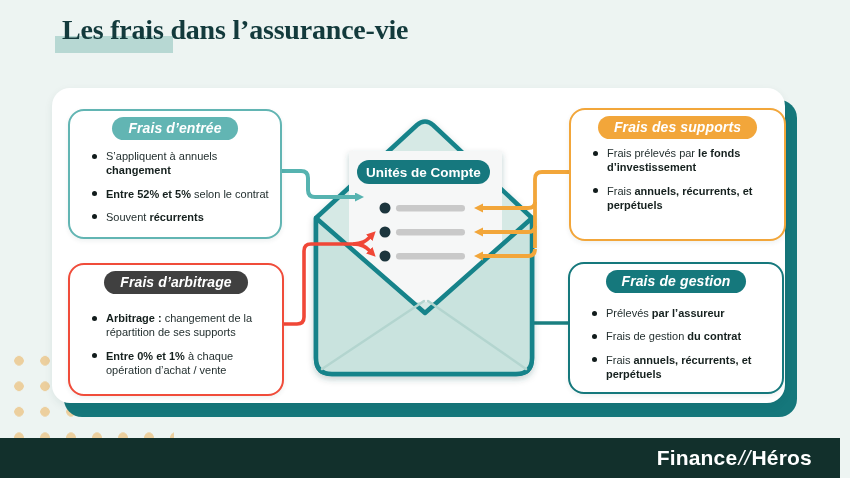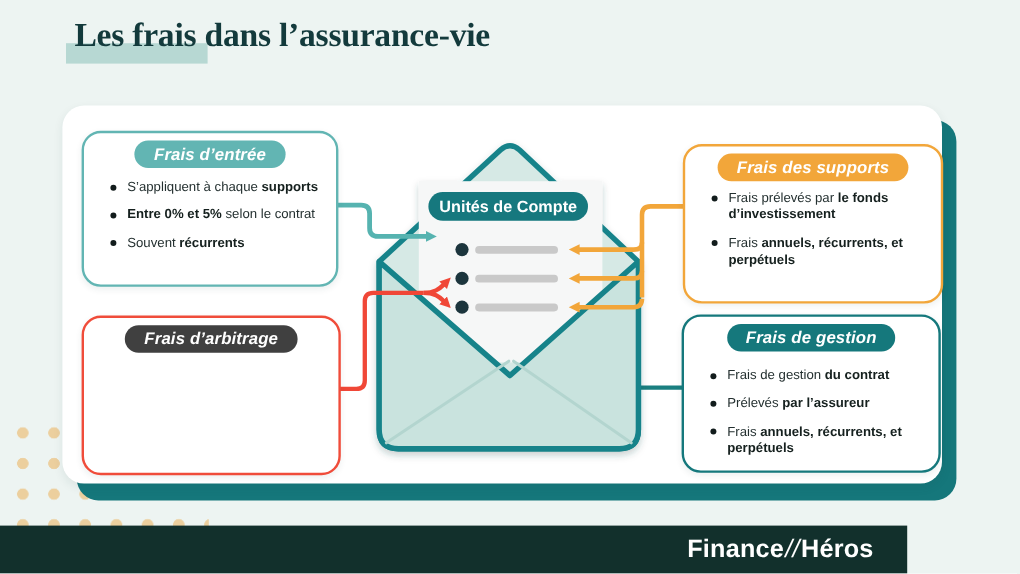--- a/index.html
+++ b/index.html
@@ -34,21 +34,21 @@
     border-radius:18px;background:#ffffff;z-index:2;
     box-shadow:0 3px 8px rgba(20,60,60,0.08);
   }
   
   .box{
     position:absolute;z-index:4;background:#fff;border-radius:16px;
     box-shadow:0 2px 5px rgba(20,60,60,0.07);
   }
   .box-entree   {left:68px; top:109px;width:210px;height:126px;border:2.5px solid #62b5b3;}
   .box-arbitrage{left:68px; top:263px;width:212px;height:129px;border:2.5px solid #f04c3a;}
-  .box-supports {left:569px;top:120px;width:213px;height:129px;border:2.5px solid #f2a63a;}
+  .box-supports {left:569px;top:108px;width:213px;height:129px;border:2.5px solid #f2a63a;}
   .box-gestion  {left:568px;top:262px;width:212px;height:128px;border:2.5px solid #15787c;}
   .pill{
     margin:6px auto 0;width:fit-content;padding:3px 16px 4px;
     border-radius:13px;color:#fff;font-weight:700;font-size:14px;
     text-align:center;letter-spacing:0.1px;font-style:italic;
   }
   .pill-teal{background:#62b5b3;}
   .pill-red{background:#404040;}
   .pill-yellow{background:#f2a63a;}
   .pill-darkteal{background:#15787c;}
@@ -62,21 +62,21 @@
   }
   .box li::before{
     content:"";position:absolute;left:2px;top:4.5px;width:5px;height:5px;
     border-radius:50%;background:#121c1c;
   }
   .box li b{color:#15201e;}
   
   svg.diagram{position:absolute;left:0;top:0;z-index:3;pointer-events:none;}
   
   .footer{
-    position:absolute;left:0;bottom:0;width:756px;height:40px;
+    position:absolute;left:0;bottom:0;width:840px;height:40px;
     background:#12302c;z-index:5;display:flex;align-items:center;justify-content:flex-end;
   }
   .logo{
     margin-right:28px;color:#fff;font-size:21px;font-weight:700;letter-spacing:0.2px;
   }
   .logo .slashes{font-weight:400;font-style:italic;padding:0 1px;}
 </style>
 </head>
 <body>
 
@@ -134,43 +134,47 @@
 
   <path d="M 570,172 H 542 Q 535,172 535,179 V 248" stroke="#f2a63a" stroke-width="3.8" fill="none"></path>
   <path d="M 535,202 Q 535,208 528,208 H 482" stroke="#f2a63a" stroke-width="3.8" fill="none" marker-end="url(#ah-yellow)"></path>
   <path d="M 535,226 Q 535,232 528,232 H 482" stroke="#f2a63a" stroke-width="3.8" fill="none" marker-end="url(#ah-yellow)"></path>
   <path d="M 535,249 Q 535,256 528,256 H 482" stroke="#f2a63a" stroke-width="3.8" fill="none" marker-end="url(#ah-yellow)"></path>
 </svg>
 
 <div class="box box-entree">
   <div class="pill pill-teal">Frais d’entrée</div>
   <ul>
-      <li><span>S’appliquent à chaque </span><b>supports</b></li>
-      <li><b>Entre 0% et 5%</b><span> selon le contrat</span></li>
+      <li><span>S’appliquent à annuels </span><b>changement</b></li>
+      <li><b>Entre 52% et 5%</b><span> selon le contrat</span></li>
       <li><span>Souvent </span><b>récurrents</b></li>
     </ul>
 </div>
 
 <div class="box box-arbitrage">
   <div class="pill pill-red">Frais d’arbitrage</div>
+  <ul>
+      <li><b>Arbitrage : </b><span>changement de la répartition de ses supports</span></li>
+      <li><b>Entre 0% et 1%</b><span> à chaque opération d’achat / vente</span></li>
+    </ul>
 </div>
 
 <div class="box box-supports">
   <div class="pill pill-yellow">Frais des supports</div>
   <ul>
       <li><span>Frais prélevés par </span><b>le fonds d’investissement</b></li>
       <li><span>Frais </span><b>annuels, récurrents, et perpétuels</b></li>
     </ul>
 </div>
 
 <div class="box box-gestion">
   <div class="pill pill-darkteal">Frais de gestion</div>
   <ul>
+      <li><span>Prélevés </span><b>par l’assureur</b></li>
       <li><span>Frais de gestion </span><b>du contrat</b></li>
-      <li><span>Prélevés </span><b>par l’assureur</b></li>
       <li><span>Frais </span><b>annuels, récurrents, et perpétuels</b></li>
     </ul>
 </div>
 
 <div class="footer">
   <div class="logo">
     <span>Finance</span><span class="slashes">//</span><span>Héros</span>
   </div>
 </div>
 

